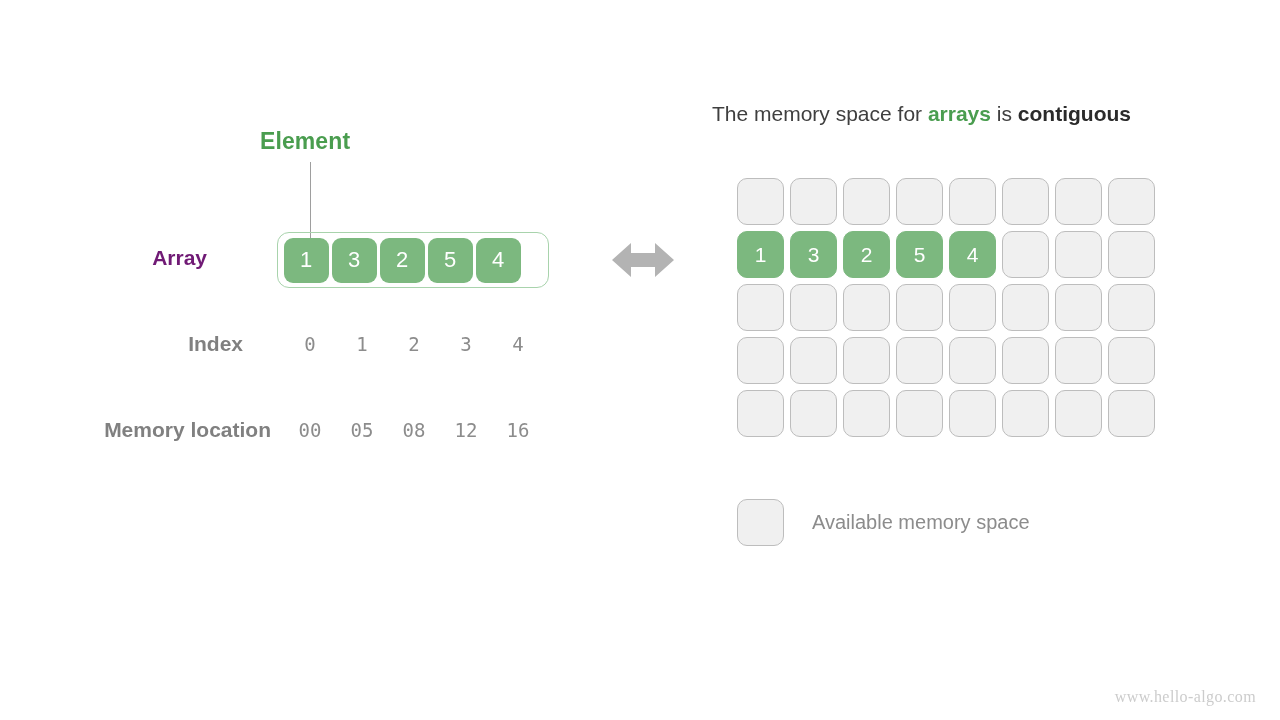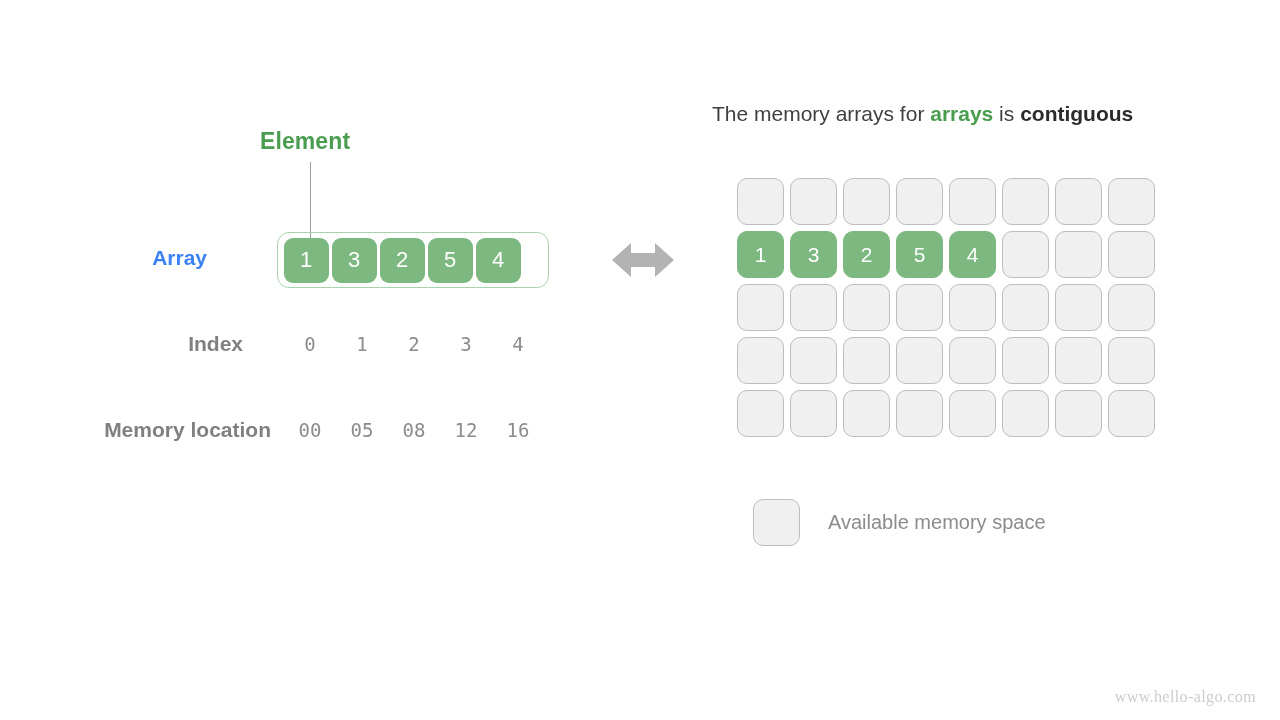--- a/index.html
+++ b/index.html
@@ -37,21 +37,21 @@
     background: #9e9e9e;
   }
 
   .row-label {
     position: absolute;
     text-align: right;
     font-size: 21px;
     font-weight: bold;
     white-space: nowrap;
   }
-  .row-label.array-label   { left: 0px;  top: 246px; width: 207px; color: #3b82f6; }
+  .row-label.array-label   { left: 0px;  top: 246px; width: 207px; color: #701a75; }
   .row-label.index-label   { left: 0px;  top: 332px; width: 207px; color: #808080; margin-left: 36px; }
   .row-label.memory-label  { left: 0px;  top: 418px; width: 271px; color: #808080; }
 
   
   .array-container {
     position: absolute;
     left: 277px;
     top: 232px;
     width: 272px;
     height: 56px;
@@ -138,21 +138,20 @@
     background: #7cb87f;
     border-color: #7cb87f;
   }
 
   
   .legend { position: absolute; left: 737px; top: 492px; }
   .legend-row {
     display: flex;
     align-items: center;
     height: 60px;
-    margin-left: 16px;
   }
   .legend-swatch {
     width: 47px;
     height: 47px;
     box-sizing: border-box;
     border-radius: 10px;
     background: #f0f0f0;
     border: 1.5px solid #bdbdbd;
     flex: 0 0 auto;
   }
@@ -216,21 +215,21 @@
 </div>
 
 <div class="double-arrow">
   <svg width="62" height="44" viewBox="0 0 62 44" xmlns="http://www.w3.org/2000/svg">
     <polygon points="0,22 19,5 19,15 43,15 43,5 62,22 43,39 43,29 19,29 19,39" fill="#b3b3b3"></polygon>
   </svg>
 </div>
 
 <div id="right-panel"></div>
 
-<div class="mem-title"><span>The memory arrays for </span><span class="hl-green">arrays</span><span> is </span><span class="hl-bold">contiguous</span></div>
+<div class="mem-title"><span>The memory space for </span><span class="hl-green">arrays</span><span> is </span><span class="hl-bold">contiguous</span></div>
 
 <div class="mem-grid" id="mem-grid">
     <div class="mem-cell"></div>
     <div class="mem-cell"></div>
     <div class="mem-cell"></div>
     <div class="mem-cell"></div>
     <div class="mem-cell"></div>
     <div class="mem-cell"></div>
     <div class="mem-cell"></div>
     <div class="mem-cell"></div>

